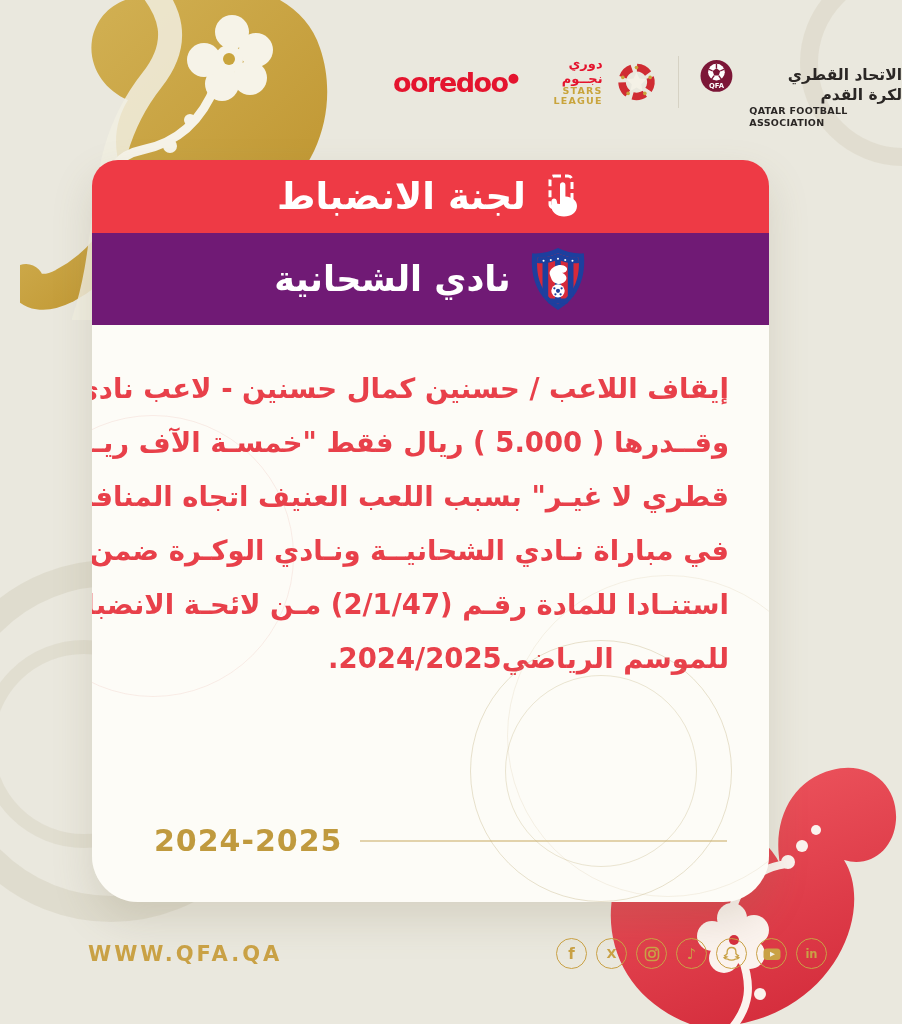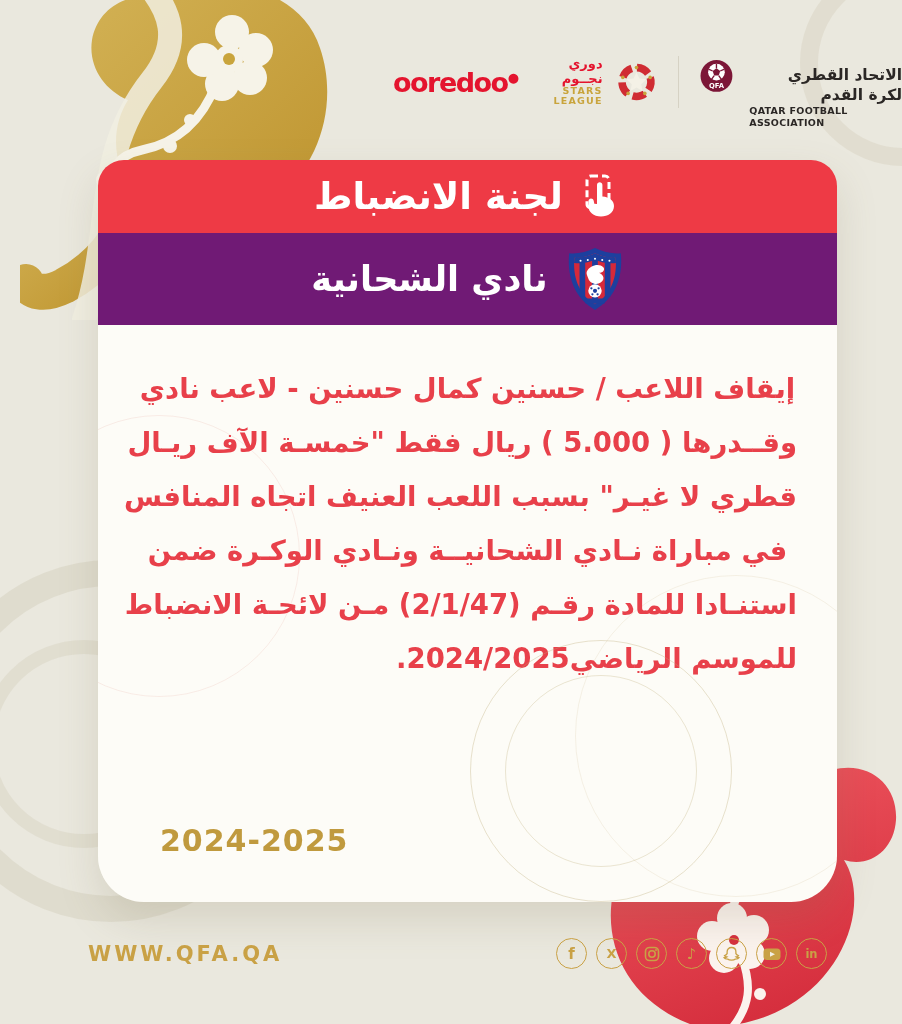--- a/index.html
+++ b/index.html
@@ -25,37 +25,37 @@
   .oo-dot{font-size:13px;vertical-align:super;color:#e4142e;font-weight:700;}
   .league-stack{margin-left:7px;text-align:right;line-height:1.1;}
   .league-ar{font-size:13px;font-weight:700;color:#e4142e;direction:rtl;}
   .league-en{font-size:9.5px;font-weight:700;color:#c9a43c;letter-spacing:1.2px;}
   .league-emblem{margin-left:6px;}
   .hdr-divider{width:1px;height:52px;background:#d6d2c4;margin:0 14px;}
   .qfa-stack{margin-left:8px;line-height:1.25;}
   .qfa-ar{font-size:15.5px;font-weight:700;color:#2b2725;direction:rtl;margin-top:31px;}
   .qfa-en{font-size:9.5px;font-weight:700;color:#2b2725;letter-spacing:.3px;}
   
-  .card{position:absolute;left:98px;top:160px;width:739px;height:742px;z-index:2;
+  .card{position:absolute;left:92px;top:160px;width:677px;height:742px;z-index:2;
         box-shadow:0 18px 40px rgba(120,110,80,.18);border-radius:26px 26px 46px 46px;}
   .banner-red{height:73px;background:#ee3a45;border-radius:26px 26px 0 0;
         display:flex;align-items:center;justify-content:center;gap:16px;}
   .banner-red-title{font-size:37px;font-weight:700;color:#ffffff;direction:rtl;}
   .banner-gold{height:92px;background:#701a75;display:flex;align-items:center;justify-content:center;gap:18px;}
   .banner-gold-title{font-size:35px;font-weight:700;color:#ffffff;direction:rtl;}
   .card-body{position:relative;height:577px;background:#fdfcf7;border-radius:0 0 46px 46px;
         box-sizing:border-box;padding-top:36px;overflow:hidden;}
   .body-wm{position:absolute;border-radius:50%;pointer-events:none;}
   .body-wm1{left:-80px;top:90px;width:280px;height:280px;border:1px solid rgba(225,160,150,.18);}
   .body-wm2{right:-60px;top:250px;width:320px;height:320px;border:1px solid rgba(210,190,150,.20);}
   .lines{position:relative;direction:rtl;padding:0 40px;}
   .line{font-size:27.5px;font-weight:700;color:#e8404a;line-height:54px;
         text-align:center;white-space:nowrap;}
   .line.align-right{text-align:right;}
-  .season-row{position:absolute;top:498px;left:62px;right:42px;display:flex;align-items:flex-start;gap:18px;flex-direction:column;}
+  .season-row{position:absolute;top:498px;left:62px;right:42px;display:flex;align-items:center;gap:18px;}
   .season{font-size:30px;font-weight:800;color:#c09a3e;letter-spacing:1px;}
   .season-line{flex:1;height:2px;background:#d6c08a;opacity:.7;}
   
   .footer{position:absolute;left:88px;top:938px;width:739px;display:flex;align-items:center;
         justify-content:space-between;gap:0;z-index:3;}
   .site{font-size:21px;font-weight:800;color:#c9a145;letter-spacing:3px;}
   .socials{display:flex;gap:9px;align-items:center;}
   .sico{width:31px;height:31px;border:1.6px solid #c9a145;border-radius:50%;box-sizing:border-box;
         display:flex;align-items:center;justify-content:center;color:#c9a145;
         font-weight:700;font-size:14px;cursor:pointer;}

